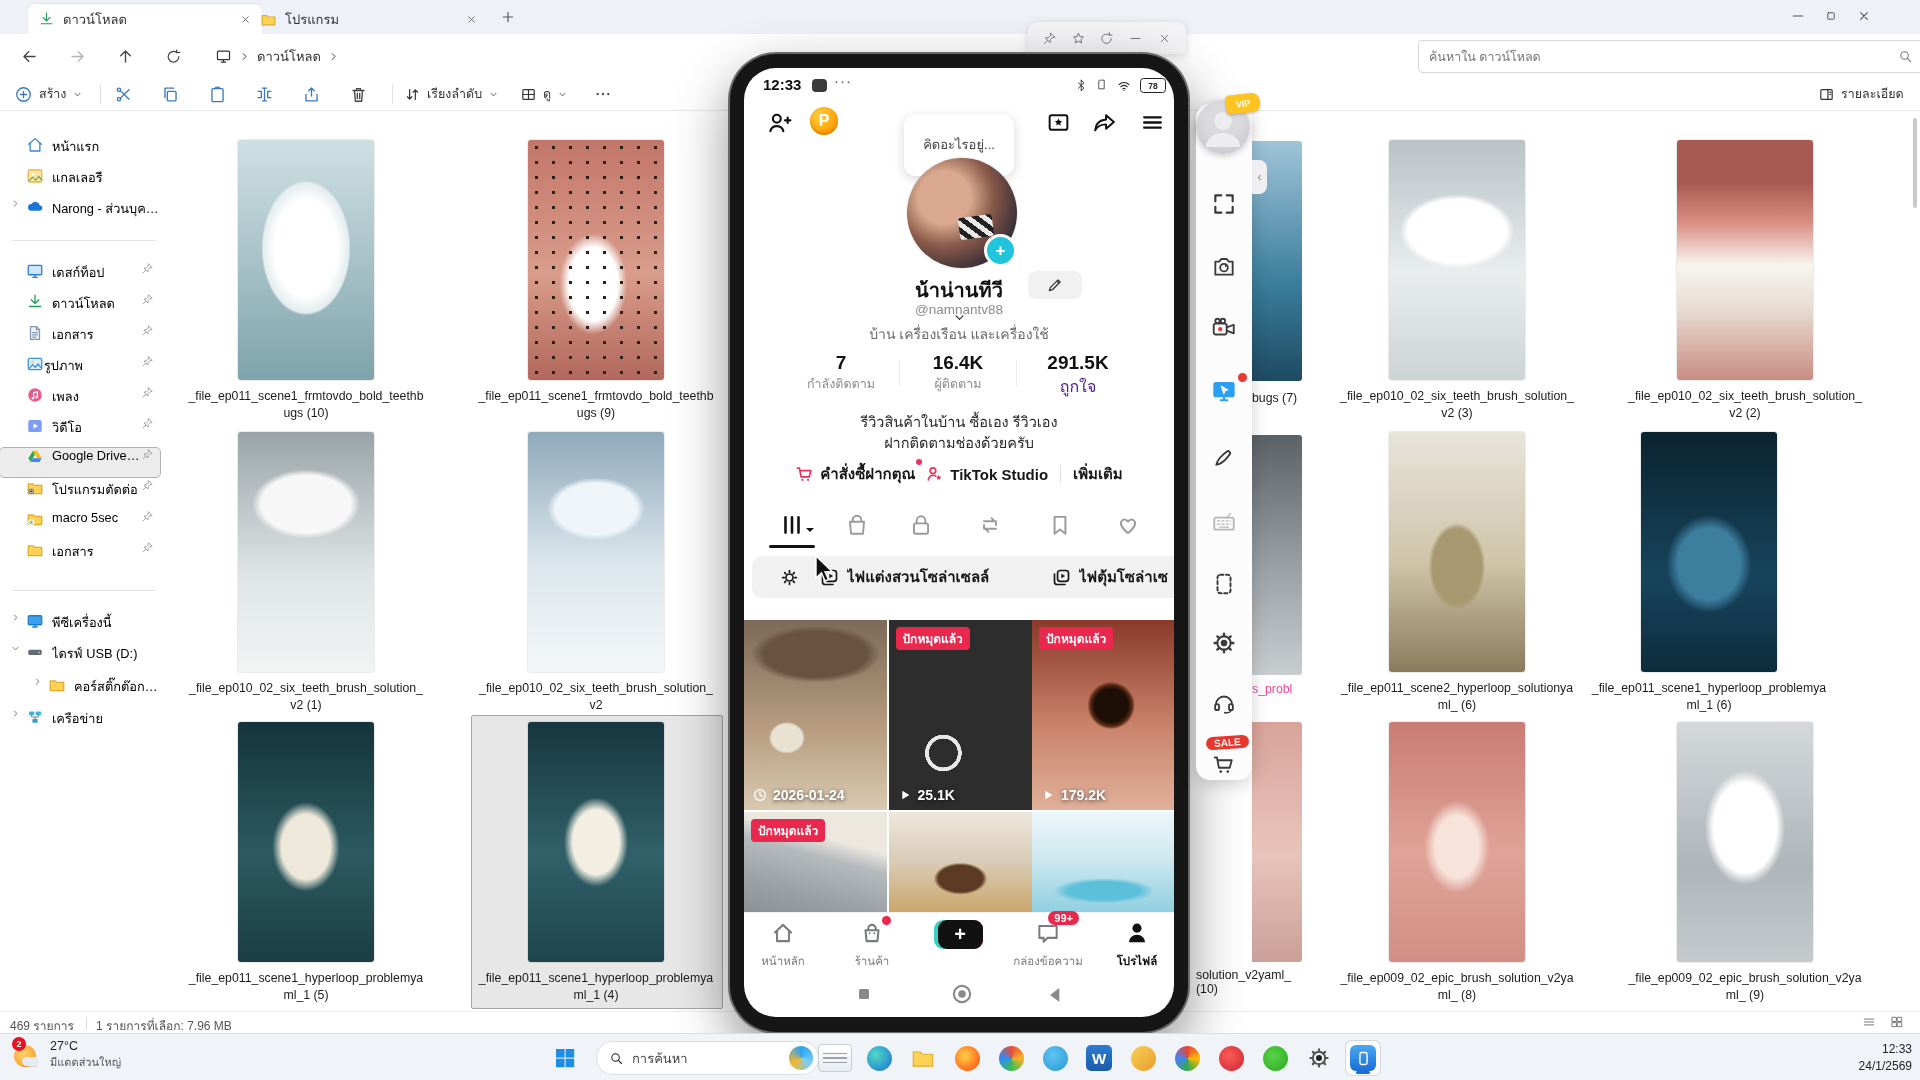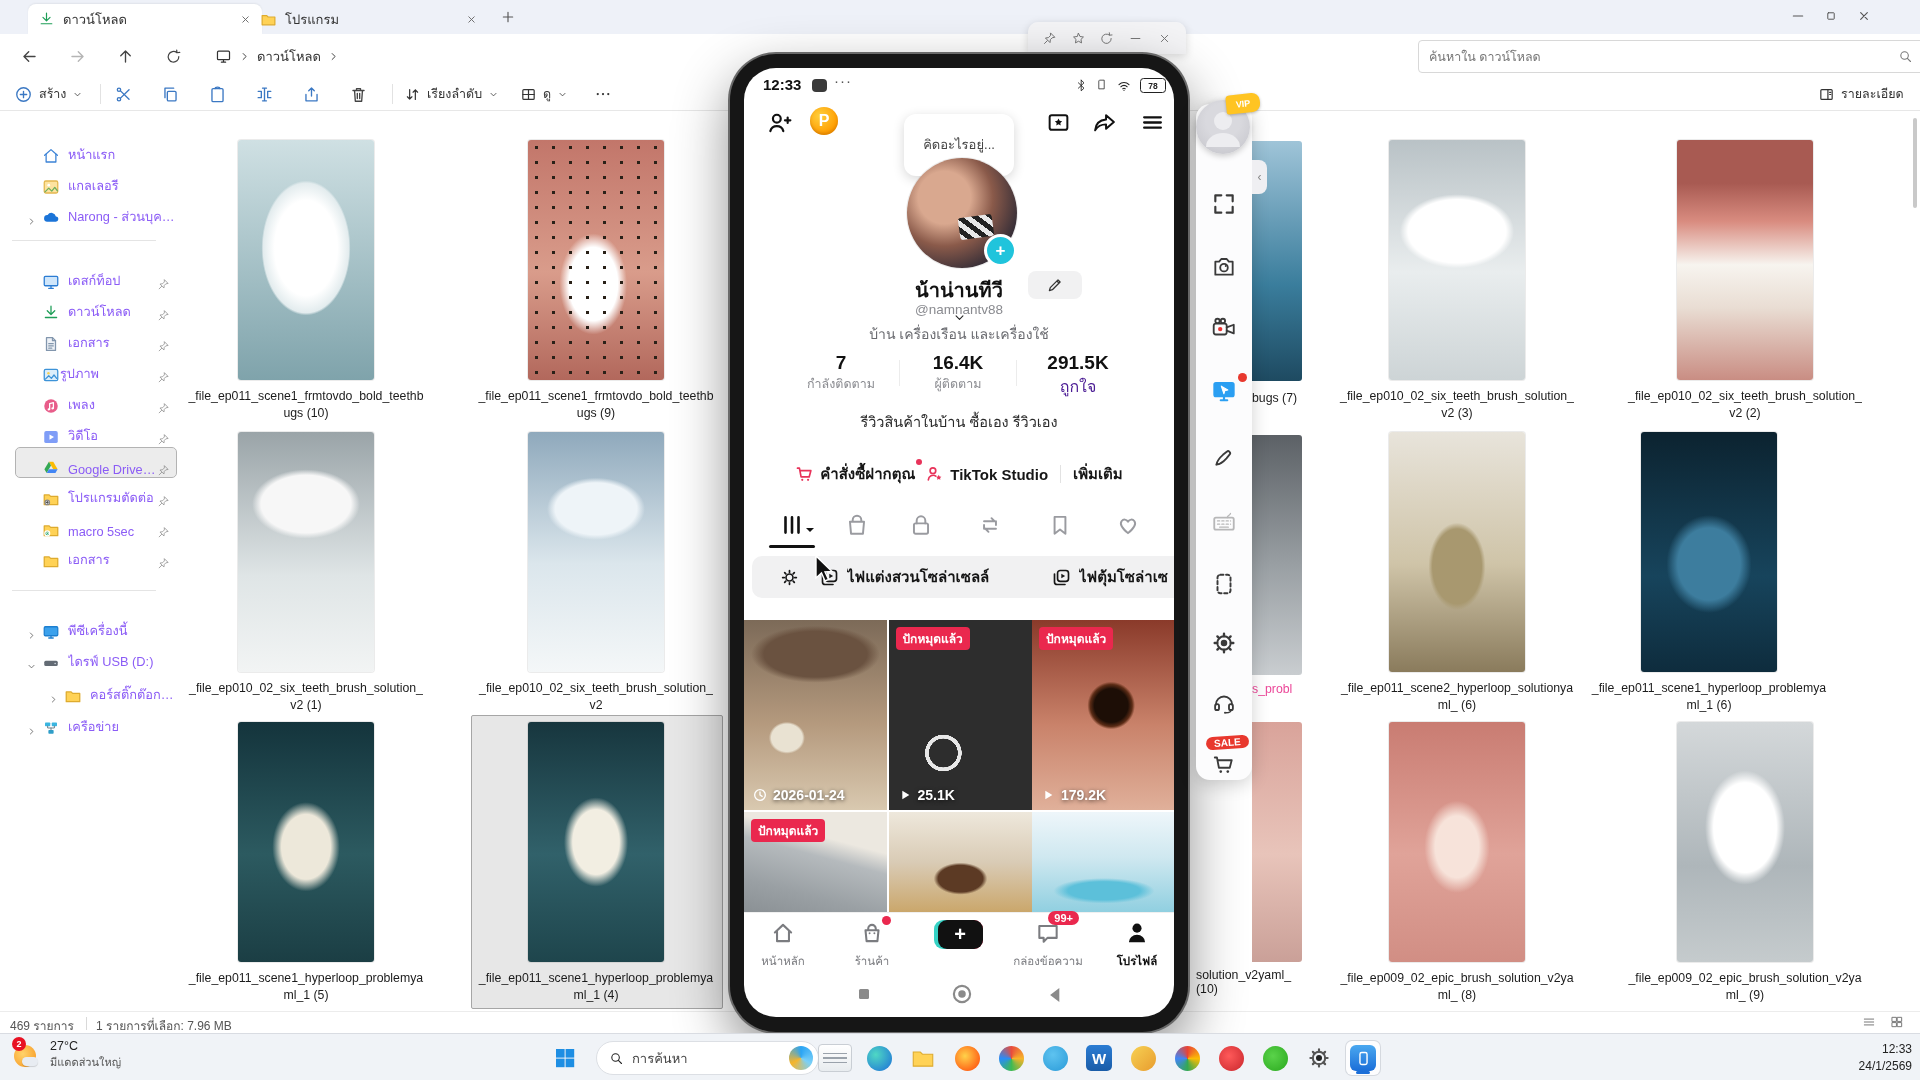--- a/index.html
+++ b/index.html
@@ -18,22 +18,22 @@
   .navbtn{width:34px;height:34px;border-radius:6px;display:flex;align-items:center;justify-content:center;color:#444;}
   .navbtn.dim{color:#b5b5b5;}
   #crumbbox{left:205px;top:40px;width:1190px;height:32px;border-radius:6px;display:flex;align-items:center;
             font-size:13px;color:#333;gap:6px;padding-left:10px;}
   #searchbox{left:1418px;top:40px;width:484px;height:31px;border:1px solid #d8d8d8;border-radius:4px;
              background:#fff;display:flex;align-items:center;font-size:12.5px;color:#777;padding:0 10px;}
   #cmdbar{left:0;top:78px;width:1920px;height:32px;background:#fff;border-bottom:1px solid #e7e7e7;}
   .cmditem{display:flex;align-items:center;gap:6px;font-size:12.5px;color:#333;position:absolute;top:3px;height:26px;}
   .vdiv{position:absolute;top:6px;width:1px;height:20px;background:#e2e2e2;}
   
-  .sbitem{position:absolute;left:16px;width:160px;height:29px;display:flex;align-items:flex-end;
-          font-size:12.8px;color:#8b5cf6;border-radius:4px;}
+  .sbitem{position:absolute;left:0;width:160px;height:29px;display:flex;align-items:flex-start;
+          font-size:12.8px;color:#000000;border-radius:4px;}
   .sbitem.sel{background:#ececec;outline:1px solid #b3b3b3;}
   .sbsep{position:absolute;left:12px;width:144px;height:1px;background:#e4e4e4;}
   
   .fcell{position:absolute;width:250px;text-align:center;}
   .fthumb{width:136px;height:240px;margin:0 auto;border-radius:3px;box-shadow:0 0 0 1px rgba(0,0,0,.08);}
   .flabel{margin:8px auto 0;width:236px;font-size:12.3px;line-height:1.35;color:#1c1c1c;word-break:break-all;}
   .fselbg{position:absolute;background:#e7e7e7;border:1px solid #a6a6a6;border-radius:2px;}
   
   .t-tooth-teal{background:radial-gradient(ellipse 42% 36% at 50% 45%,#ffffff 0 55%,#e3ecee 75%,transparent 78%),linear-gradient(180deg,#cfe0e3,#9fbcc2 60%,#7fa3ab);}
   .t-tooth-bugs{background:radial-gradient(#2a2118 1.6px,transparent 2px) 0 0/17px 15px,radial-gradient(ellipse 40% 34% at 48% 60%,#fff 0 45%,transparent 62%),linear-gradient(180deg,#c2766a,#d99c8b 55%,#b2685c);}
@@ -824,20 +824,21 @@
         <div style="font-size:12.5px;color:#8a8b90;">ผู้ติดตาม</div>
       </div>
       <div class="abs" style="left:272px;top:292px;width:1px;height:26px;background:#ececec;"></div>
       <div class="abs" style="left:276px;top:284px;width:116px;text-align:center;">
         <div style="font-size:19px;font-weight:bold;color:#111;">291.5K</div>
         <div style="font-size:16px;color:#4c1d95;">ถูกใจ</div>
       </div>
     </div>
 
   <div class="abs txt" style="left:0;top:342px;width:430px;text-align:center;font-size:14.5px;color:#2a2a2a;">รีวิวสินค้าในบ้าน ซื้อเอง รีวิวเอง</div>
+  <div class="abs txt" style="left:0;top:363px;width:430px;text-align:center;font-size:14.5px;color:#2a2a2a;">ฝากติดตามช่องด้วยครับ</div>
 
   <div id="ph-actions" class="abs row" style="left:0;top:394px;width:430px;justify-content:center;gap:10px;">
       <span class="row" style="gap:5px;font-size:15px;font-weight:bold;color:#161616;position:relative;">
         <span class="ico" style="color:#e8335a">
           <svg viewBox="0 0 24 24" width="20" height="20" fill="none" stroke="currentColor" stroke-width="2" stroke-linecap="round" stroke-linejoin="round">
             <path d="M3 5 h2.3 l2 10.5 h9.7 l2-7.5 H6.2"></path>
             <circle cx="8.7" cy="19" r="1.3" fill="currentColor" stroke="none"></circle>
             <circle cx="15.7" cy="19" r="1.3" fill="currentColor" stroke="none"></circle>
           </svg>
         </span>

